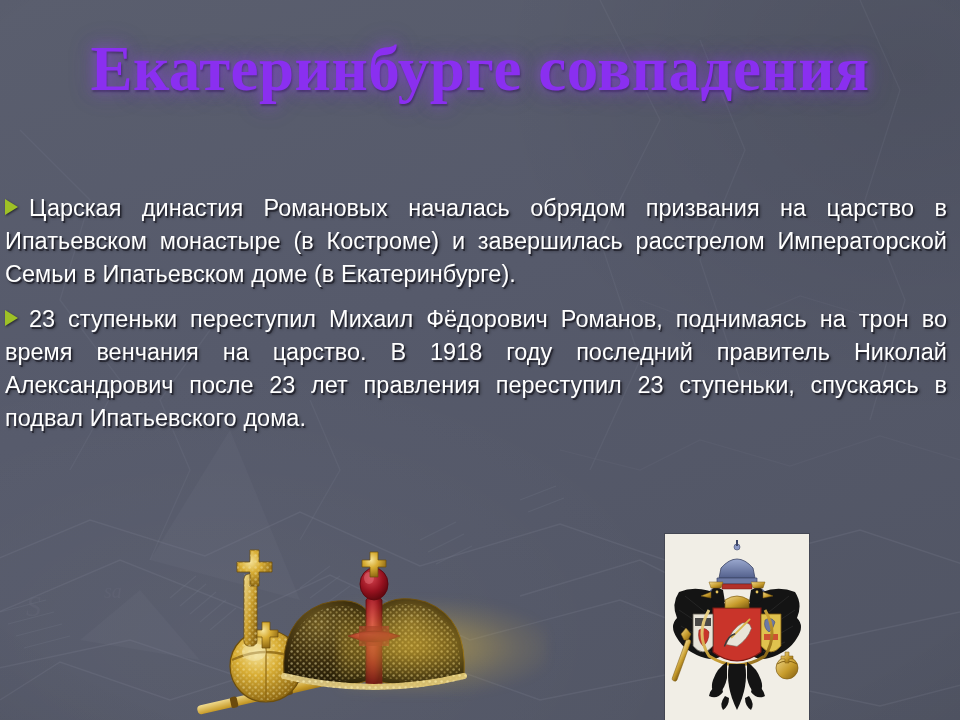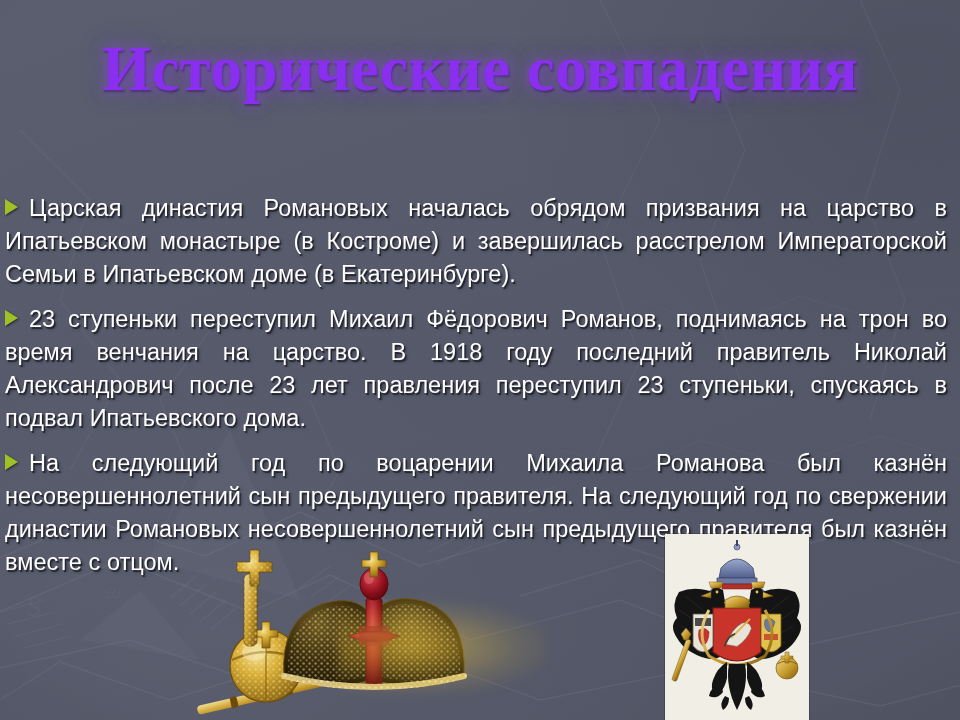--- a/index.html
+++ b/index.html
@@ -180,36 +180,33 @@
     </g>
     <g fill="none" stroke="#6d7182" stroke-opacity="0.35" stroke-width="1.2">
       <path d="M560 450 L640 470 L700 440 L790 466 L880 436 L960 460"></path>
       <path d="M640 300 L720 330 L800 296 L900 326"></path>
     </g>
   </svg>
 
   <div class="bg-vignette"></div>
 
   <div class="title-wrap">
-    <h1 class="title">Исторические совпадения</h1>
+    <h1 class="title">Екатеринбурге совпадения</h1>
   </div>
 
   <div class="body">
 
     <p class="bullet-para">
       <span class="marker"></span><span>Царская династия Романовых началась обрядом призвания на царство в Ипатьевском монастыре (в Костроме) и завершилась расстрелом Императорской Семьи в Ипатьевском доме (в Екатеринбурге).</span>
     </p>
 
     <p class="bullet-para">
       <span class="marker"></span><span>23 ступеньки переступил Михаил Фёдорович Романов, поднимаясь на трон во время венчания на царство. В 1918 году последний правитель Николай Александрович после 23 лет правления переступил 23 ступеньки, спускаясь в подвал Ипатьевского дома.</span>
     </p>
 
-    <p class="bullet-para">
-      <span class="marker"></span><span>На следующий год по воцарении Михаила Романова был казнён несовершеннолетний сын предыдущего правителя. На следующий год по свержении династии Романовых несовершеннолетний сын предыдущего правителя был казнён вместе с отцом.</span>
-    </p>
 
   </div>
 
   <div class="regalia">
     <div class="glow-halo"></div>
     <svg viewBox="0 0 310 172" width="310" height="172" aria-hidden="true">
       <defs>
         <radialGradient id="goldA" cx="38%" cy="32%" r="72%">
           <stop offset="0%" stop-color="#f6e49a"></stop>
           <stop offset="42%" stop-color="#d9ae35"></stop>

